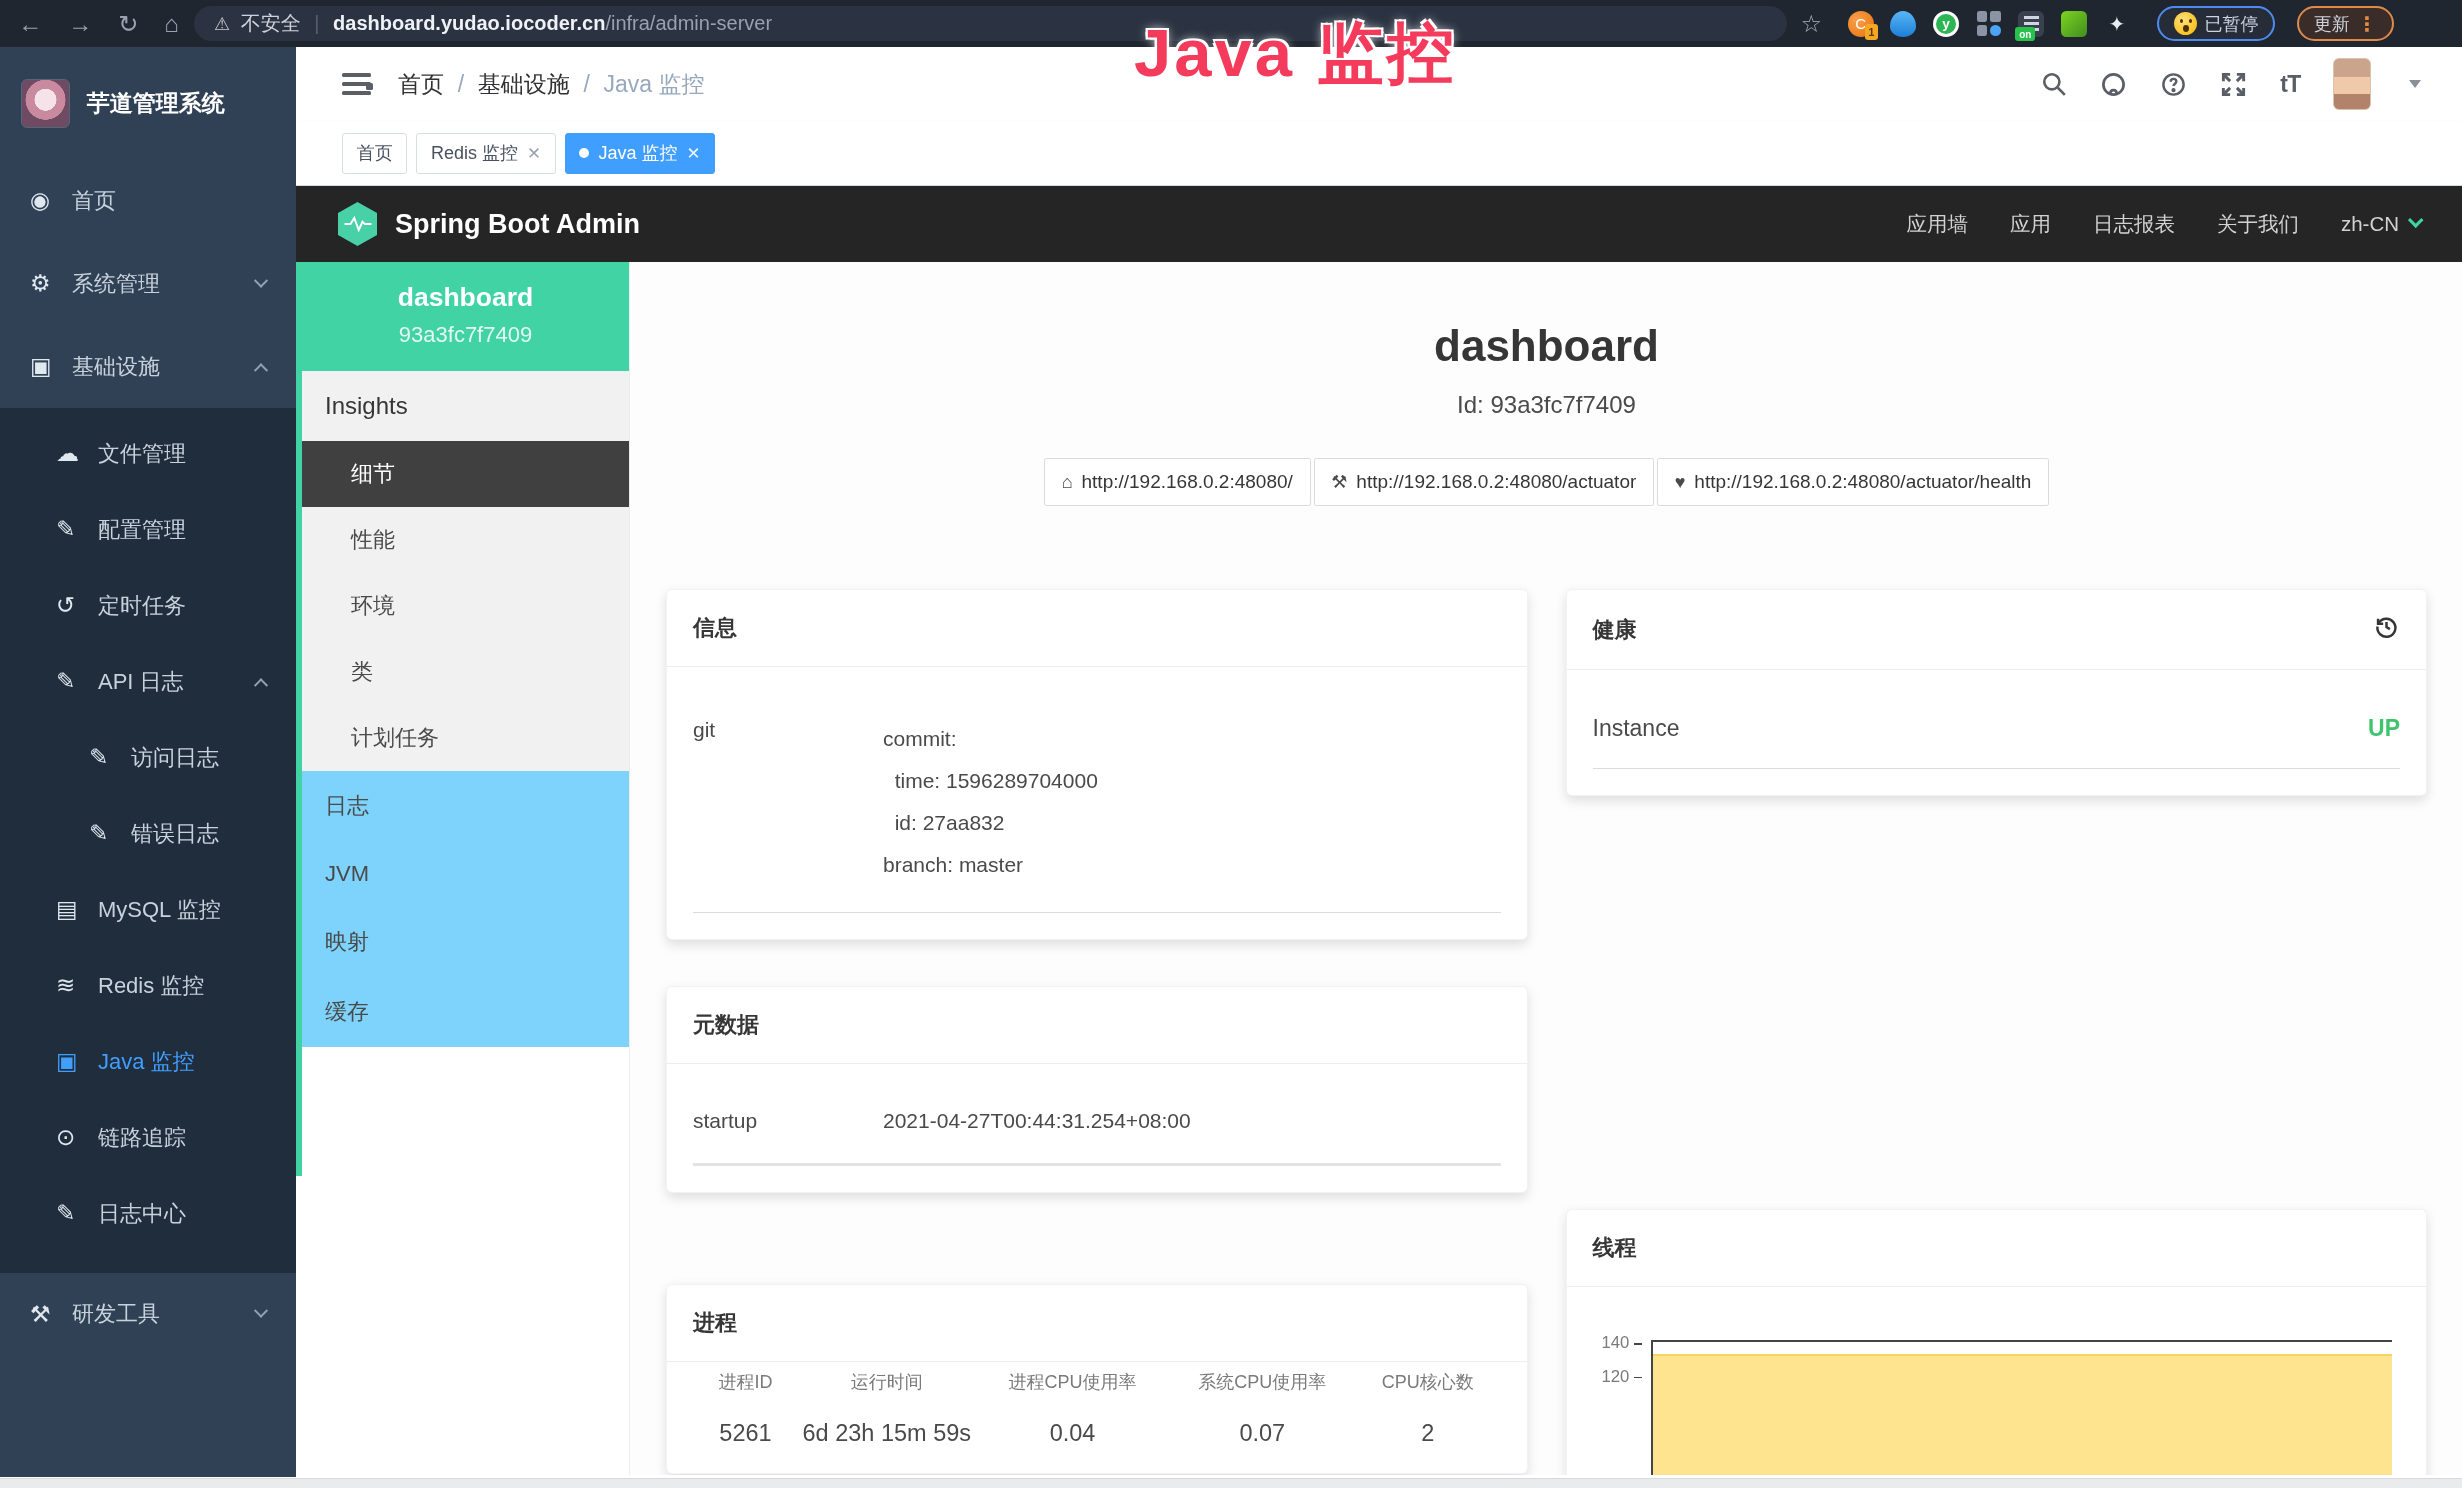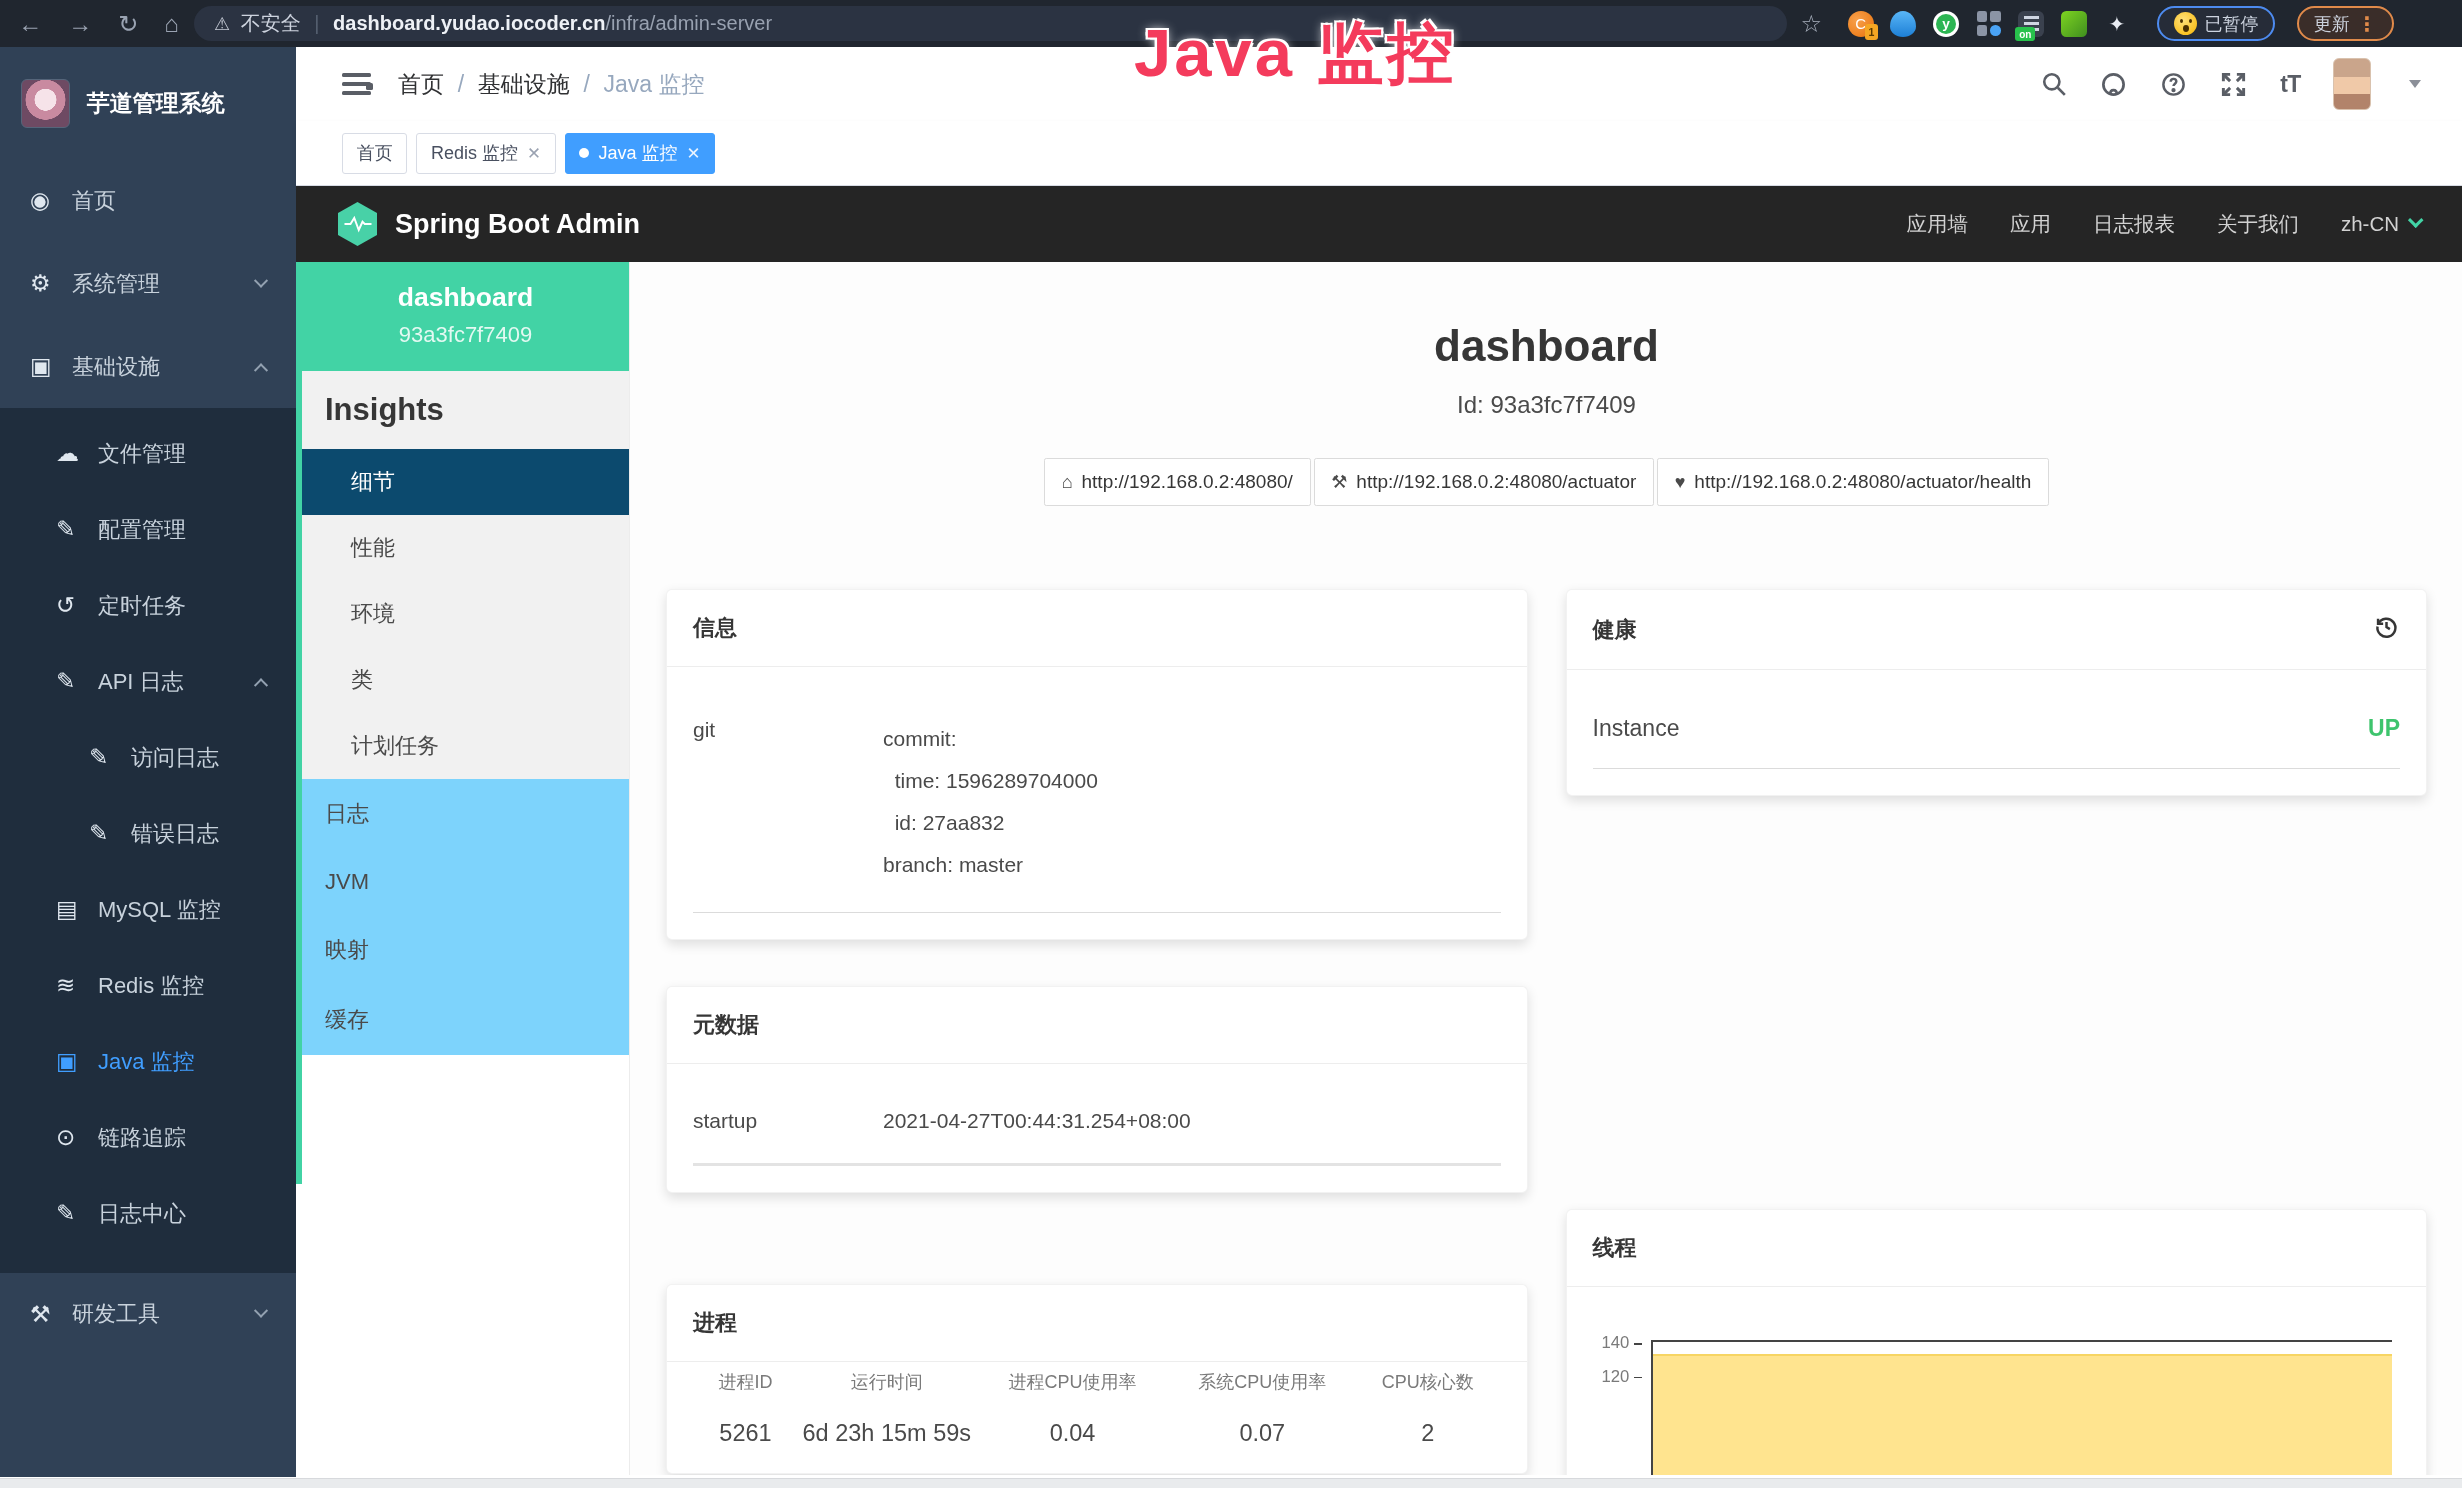--- a/index.html
+++ b/index.html
@@ -108,23 +108,23 @@
   .chev.green { border-color:#42d3a5; border-width:3px; width:11.4px; height:11.4px; }
 
   .sba-body { position:relative; display:flex; height:1213px; }
 
   .sba-side { width:334px; background:#fff; border-right:1.5px solid #ececec; flex:0 0 auto; }
   .menu-wrap { border-left:6px solid #42d3a5; }
   .inst-head { background:#42d3a5; text-align:center; padding:20px 7.6px 23px; }
   .inst-name { color:#fff; font-size:26.5px; font-weight:700; }
   .inst-id { color:rgba(255,255,255,.85); font-size:22px; margin-top:9px; }
   .mgroup { background:#f1f1f1; }
-  .msection { font-size:31px; font-weight:700; color:#363636; padding:21px 23px; }
+  .msection { font-size:24px; font-weight:400; color:#363636; padding:21px 23px; }
   .mitem { font-size:22px; color:#4a4a4a; padding:18px 23px 18px 49px; cursor:pointer; }
-  .mitem.active { background:#0c4a6e; color:#fff; }
+  .mitem.active { background:#404040; color:#fff; }
   .mroot { font-size:22px; color:#4a4a4a; padding:20px 23px; cursor:pointer; background:#7dd3fc; }
   .menu-pad { height:129px; background:#fff; }
 
   
   .sba-content { flex:1; background:#fdfdfd; overflow:hidden; position:relative; }
   .page-head { text-align:center; margin-top:59px; }
   .page-title { font-size:44px; font-weight:600; color:#363636; }
   .page-sub { font-size:24px; color:#4a4a4a; margin-top:20px; }
   .link-row { display:flex; justify-content:center; gap:3px; margin-top:39px; }
   .link-btn { display:flex; align-items:center; gap:9px; border:1.5px solid #dbdbdb; background:#fff;

